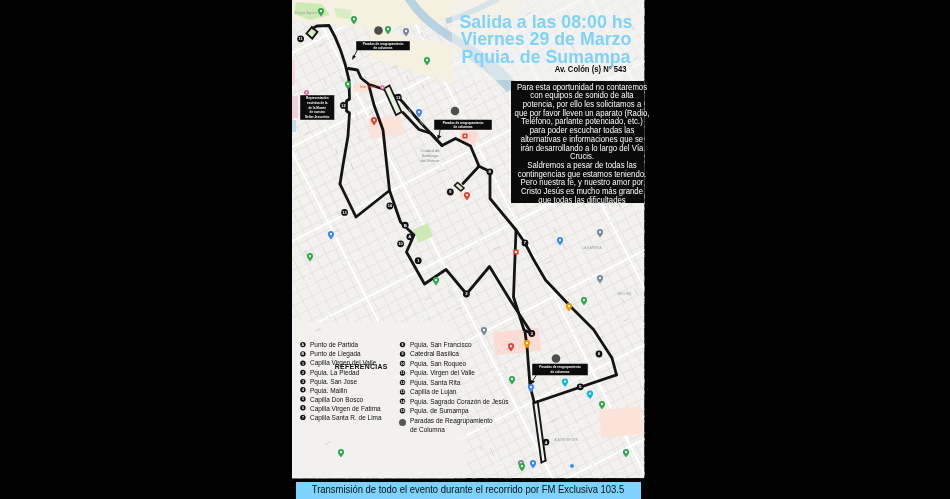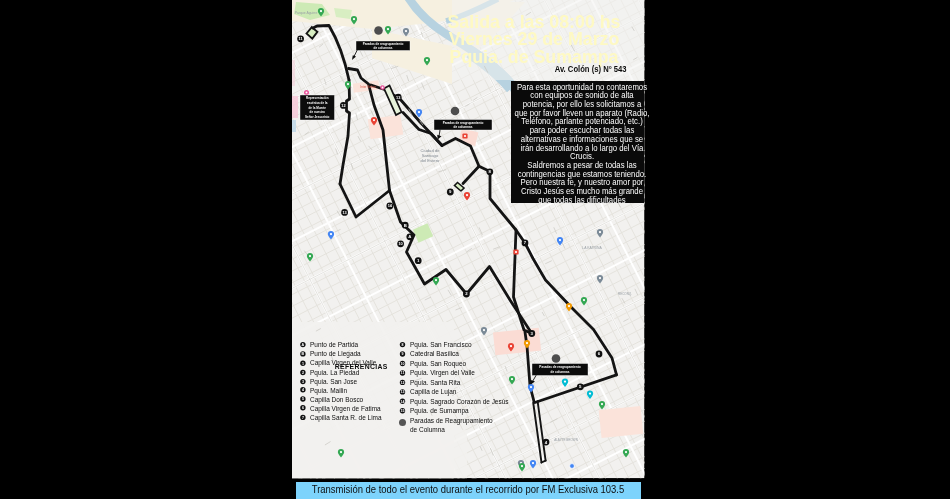--- a/index.html
+++ b/index.html
@@ -532,21 +532,21 @@
 <circle cx="402.5" cy="391.9" r="2.7" fill="#111"></circle>
         <text x="402.5" y="393.2" font-size="3.6" font-weight="bold" fill="#fff" text-anchor="middle">13</text>
 <circle cx="402.5" cy="401.3" r="2.7" fill="#111"></circle>
         <text x="402.5" y="402.6" font-size="3.6" font-weight="bold" fill="#fff" text-anchor="middle">14</text>
 <circle cx="402.5" cy="410.8" r="2.7" fill="#111"></circle>
         <text x="402.5" y="412.1" font-size="3.6" font-weight="bold" fill="#fff" text-anchor="middle">15</text>
 <circle cx="402.5" cy="422.5" r="3.5" fill="#555"></circle>
 </g>
 </svg>
 
-<div class="abs" style="left:436px;top:13.5px;width:196px;text-align:center;font-weight:bold;color:#fef9c3;font-size:17.8px;line-height:17.6px;">
+<div class="abs" style="left:448px;top:13.5px;width:196px;text-align:center;font-weight:bold;color:#7dd3fc;font-size:17.8px;line-height:17.6px;">
       <div style="white-space:nowrap;">Salida a las 08:00 hs<br>Viernes 29 de Marzo<br>Pquia. de Sumampa</div>
     </div>
 
 <div class="abs" style="left:448px;top:64px;width:179px;text-align:right;font-weight:bold;color:#0d0d0d;font-size:9px;"><span style="display:inline-block;transform:scaleX(0.85);transform-origin:100% 50%;white-space:nowrap;">Av. Colón (s) N° 543</span></div>
 
 <div class="abs" style="left:511px;top:81px;width:132.5px;height:122px;background:#0a0a0a;color:#fff;font-size:8.2px;line-height:8.7px;text-align:center;"><div style="display:inline-block;transform:scaleX(0.95);transform-origin:50% 0;white-space:nowrap;padding-top:2.6px;">Para esta oportunidad no contaremos<br>con equipos de sonido de alta<br>potencia, por ello les solicitamos a<br>que por favor lleven un aparato (Radio,<br>Teléfono, parlante potenciado, etc.)<br>para poder escuchar todas las<br>alternativas e informaciones que se<br>irán desarrollando a lo largo del Vía<br>Crucis.<br>Saldremos a pesar de todas las<br>contingencias que estamos teniendo.<br>Pero nuestra fe, y nuestro amor por<br>Cristo Jesús es mucho más grande<br>que todas las dificultades</div></div>
 
 <div class="abs" style="left:330px;top:327.5px;width:96px;font-weight:bold;color:#0d0d0d;font-size:7.6px;margin-top:34px;">
       <div style="transform:scaleX(0.9);transform-origin:50% 0;letter-spacing:0.4px;">REFERENCIAS</div>
     </div>

